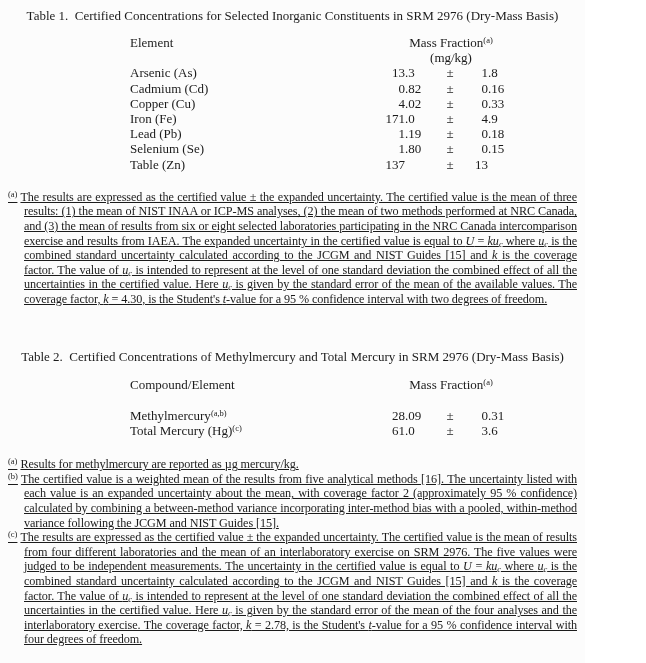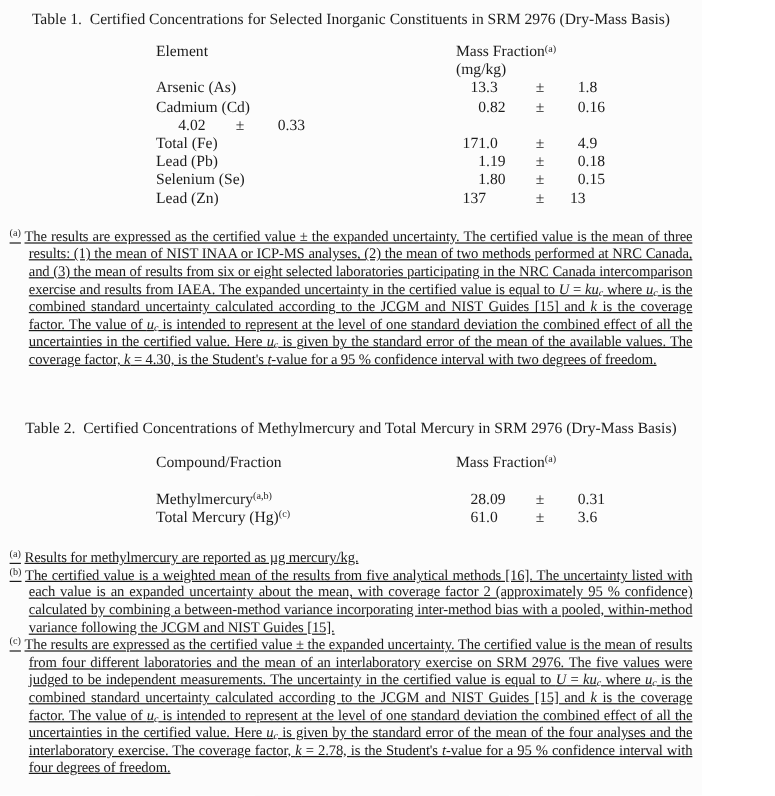--- a/index.html
+++ b/index.html
@@ -10,21 +10,21 @@
   }
   .title { text-align:center; white-space:pre; font-size:13px; line-height:15px; }
   .t1-title { padding-top:8px; }
   .t2-title { margin-top:42px; }
   .thead, .trow { display:flex; margin-left:130px; font-size:13px; line-height:15.2px; }
   .t1-head { margin-top:12px; }
   .t2-head { margin-top:13px; }
   .t1-rows { }
   .t2-rows { margin-top:16px; }
   .c-name { width:250px; }
-  .c-mass { width:142px; text-align:left; }
+  .c-mass { width:142px; text-align:center; }
   .c-vint { width:25px; text-align:right; }
   .c-vfrac { width:34px; text-align:left; }
   .c-pm  { width:22px; text-align:center; }
   .c-uint { width:27px; text-align:right; }
   .c-ufrac { width:34px; text-align:left; }
   sup { font-size:8.5px; vertical-align:4px; line-height:0; letter-spacing:0; }
   .footnotes { margin:0 8px; font-size:12.2px; line-height:14.6px; letter-spacing:-0.1px; text-align:justify;text-decoration:underline; }
   .t1-fn { margin-top:18px; }
   .t2-fn { margin-top:19px; }
   .footnote { padding-left:16px; text-indent:-16px; }
@@ -60,28 +60,29 @@
     </div>
     <div class="trow">
       <div class="c-name"><span>Cadmium (Cd)</span><sup></sup></div>
       <div class="c-vint">0</div>
       <div class="c-vfrac">.82</div>
       <div class="c-pm">±</div>
       <div class="c-uint">0</div>
       <div class="c-ufrac">.16</div>
     </div>
     <div class="trow">
+      <div class="c-name"><span>Copper (Cu)</span><sup></sup></div>
       <div class="c-vint">4</div>
       <div class="c-vfrac">.02</div>
       <div class="c-pm">±</div>
       <div class="c-uint">0</div>
       <div class="c-ufrac">.33</div>
     </div>
     <div class="trow">
-      <div class="c-name"><span>Total (Fe)</span><sup></sup></div>
+      <div class="c-name"><span>Iron (Fe)</span><sup></sup></div>
       <div class="c-vint">171</div>
       <div class="c-vfrac">.0</div>
       <div class="c-pm">±</div>
       <div class="c-uint">4</div>
       <div class="c-ufrac">.9</div>
     </div>
     <div class="trow">
       <div class="c-name"><span>Lead (Pb)</span><sup></sup></div>
       <div class="c-vint">1</div>
       <div class="c-vfrac">.19</div>
@@ -91,39 +92,39 @@
     </div>
     <div class="trow">
       <div class="c-name"><span>Selenium (Se)</span><sup></sup></div>
       <div class="c-vint">1</div>
       <div class="c-vfrac">.80</div>
       <div class="c-pm">±</div>
       <div class="c-uint">0</div>
       <div class="c-ufrac">.15</div>
     </div>
     <div class="trow">
-      <div class="c-name"><span>Lead (Zn)</span><sup></sup></div>
+      <div class="c-name"><span>Table (Zn)</span><sup></sup></div>
       <div class="c-vint">137</div>
       <div class="c-vfrac"></div>
       <div class="c-pm">±</div>
       <div class="c-uint">13</div>
       <div class="c-ufrac"></div>
     </div>
   </div>
 
   <div class="footnotes t1-fn">
     <div class="footnote">
       <sup class="fn-marker">(a)</sup><span><span class="seg-n">The results are expressed as the certified value ± the expanded uncertainty.  The certified value is the mean of three results: (1) the mean of NIST INAA or ICP-MS analyses, (2) the mean of two methods performed at NRC Canada, and (3) the mean of results from six or eight selected laboratories participating in the NRC Canada intercomparison exercise and results from IAEA. The expanded uncertainty in the certified value is equal to </span><span class="seg-i">U</span><span class="seg-n"> = </span><span class="seg-i">ku</span><span class="seg-isub">c</span><span class="seg-n"> where </span><span class="seg-i">u</span><span class="seg-isub">c</span><span class="seg-n"> is the combined standard uncertainty calculated according to the JCGM and NIST Guides [15] and </span><span class="seg-i">k</span><span class="seg-n"> is the coverage factor.  The value of </span><span class="seg-i">u</span><span class="seg-isub">c</span><span class="seg-n"> is intended to represent at the level of one standard deviation the combined effect of all the uncertainties in the certified value. Here </span><span class="seg-i">u</span><span class="seg-isub">c</span><span class="seg-n"> is given by the standard error of the mean of the available values.  The coverage factor, </span><span class="seg-i">k</span><span class="seg-n"> = 4.30, is the Student's </span><span class="seg-i">t</span><span class="seg-n">-value for a 95 % confidence interval with two degrees of freedom.</span></span>
     </div>
   </div>
 
   <div class="title t2-title">Table 2.  Certified Concentrations of Methylmercury and Total Mercury in SRM 2976 (Dry-Mass Basis)</div>
 
   <div class="thead t2-head">
-    <div class="c-name">Compound/Fraction</div>
+    <div class="c-name">Compound/Element</div>
     <div class="c-mass"><span>Mass Fraction</span><sup>(a)</sup></div>
   </div>
   <div class="thead">
     <div class="c-name"></div>
   </div>
 
   <div class="t2-rows">
     <div class="trow">
       <div class="c-name"><span>Methylmercury</span><sup>(a,b)</sup></div>
       <div class="c-vint">28</div>

